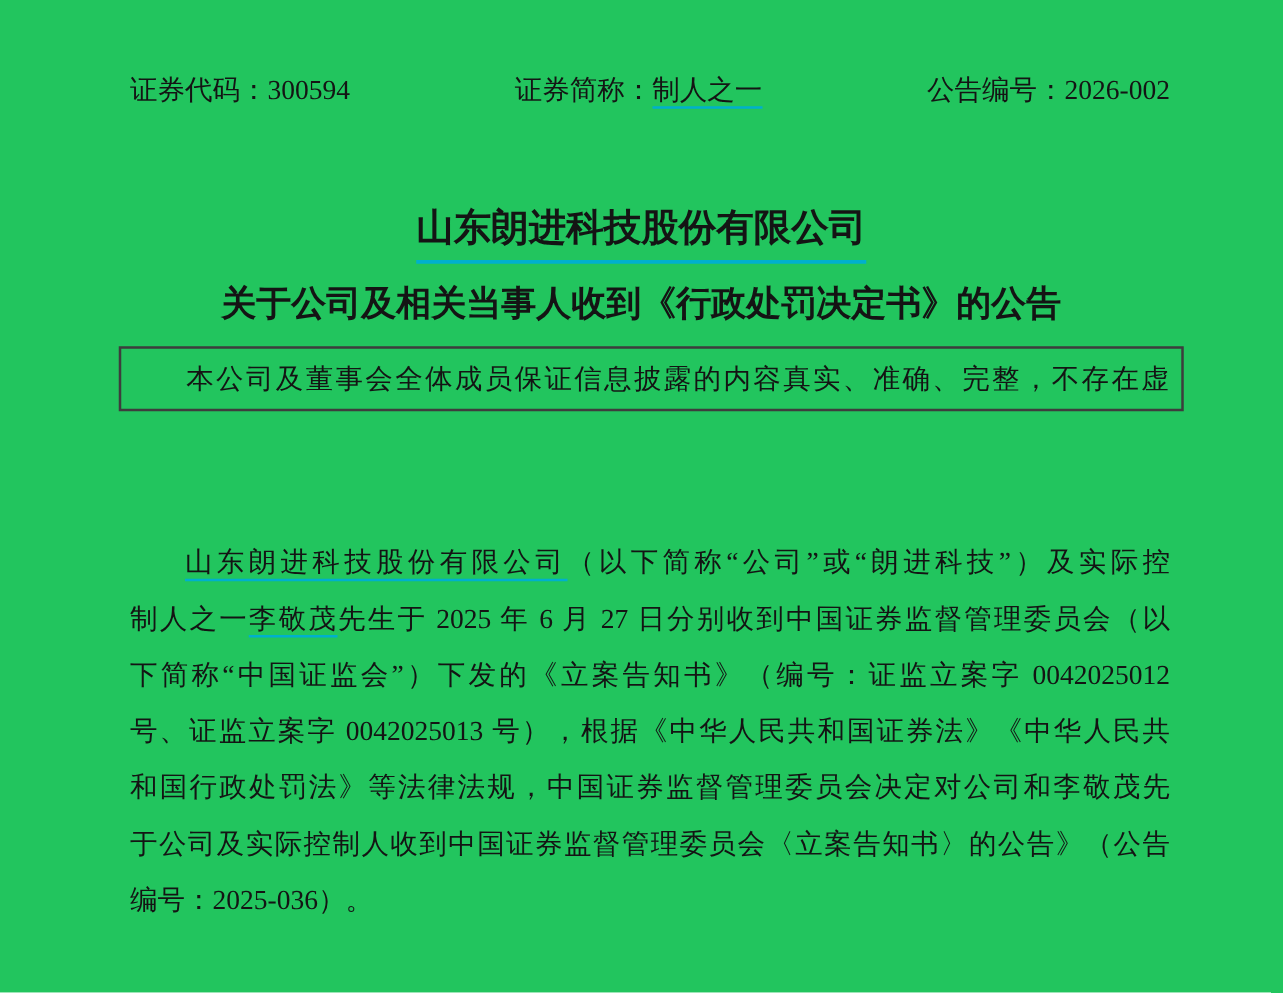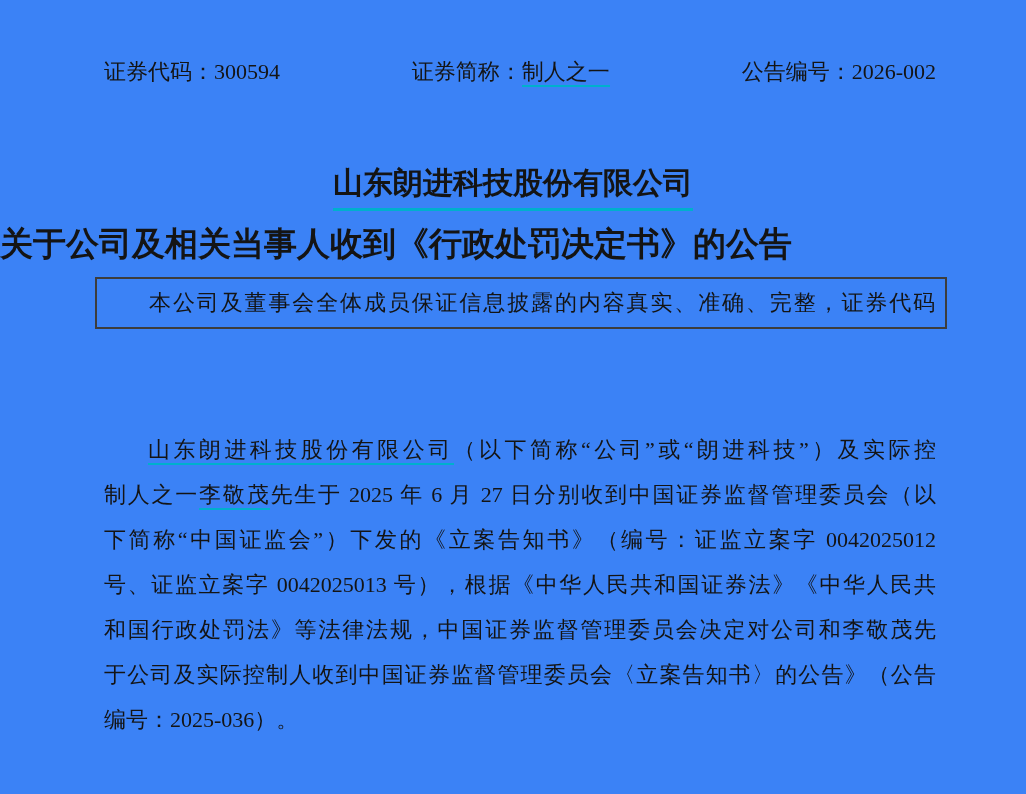--- a/index.html
+++ b/index.html
@@ -4,21 +4,21 @@
 <style>
   html, body {
     margin: 0;
     padding: 0;
     background: #ffffff;
   }
   .page {
     position: relative;
     width: 1026px;
     height: 794px;
-    background: #3b82f6;
+    background: #22c55e;
     overflow: hidden;
     font-family: "Liberation Serif", "DejaVu Serif", serif;
     color: #141414;
   }
 
   
   .header-row {
     position: absolute;
     top: 56px;
     left: 104px;
@@ -39,21 +39,22 @@
     text-align: center;
     font-size: 30px;
     font-weight: bold;
     line-height: 42px;
   }
   .subtitle-row {
     position: absolute;
     top: 224px;
     left: 0;
     width: 100%;
-    font-size: 33px;
+    text-align: center;
+    font-size: 28px;
     font-weight: bold;
     line-height: 40px;
   }
 
   
   .statement-box {
     position: absolute;
     top: 277px;
     left: 95px;
     width: 852px;
@@ -107,21 +108,21 @@
     <span>公告编号：2026-002</span>
   </div>
 
   <div class="title-row">
     <span class="u-title">山东朗进科技股份有限公司</span>
   </div>
 
   <div class="subtitle-row">关于公司及相关当事人收到《行政处罚决定书》的公告</div>
 
   <div class="statement-box">
-    <div class="line just indent">本公司及董事会全体成员保证信息披露的内容真实、准确、完整，证券代码</div>
+    <div class="line just indent">本公司及董事会全体成员保证信息披露的内容真实、准确、完整，不存在虚</div>
   </div>
 
   <div class="body-block">
     <div class="line just indent"><span class="u-entity">山东朗进科技股份有限公司</span><span>（以下简称“公司”或“朗进科技”）及实际控</span></div>
     <div class="line just"><span>制人之一</span><span class="u-entity">李敬茂</span><span>先生于 2025 年 6 月 27 日分别收到中国证券监督管理委员会（以</span></div>
     <div class="line just">下简称“中国证监会”）下发的《立案告知书》（编号：证监立案字 0042025012</div>
     <div class="line just">号、证监立案字 0042025013 号），根据《中华人民共和国证券法》《中华人民共</div>
     <div class="line just">和国行政处罚法》等法律法规，中国证券监督管理委员会决定对公司和李敬茂先</div>
     <div class="line just">于公司及实际控制人收到中国证券监督管理委员会〈立案告知书〉的公告》（公告</div>
     <div class="line">编号：2025-036）。</div>

